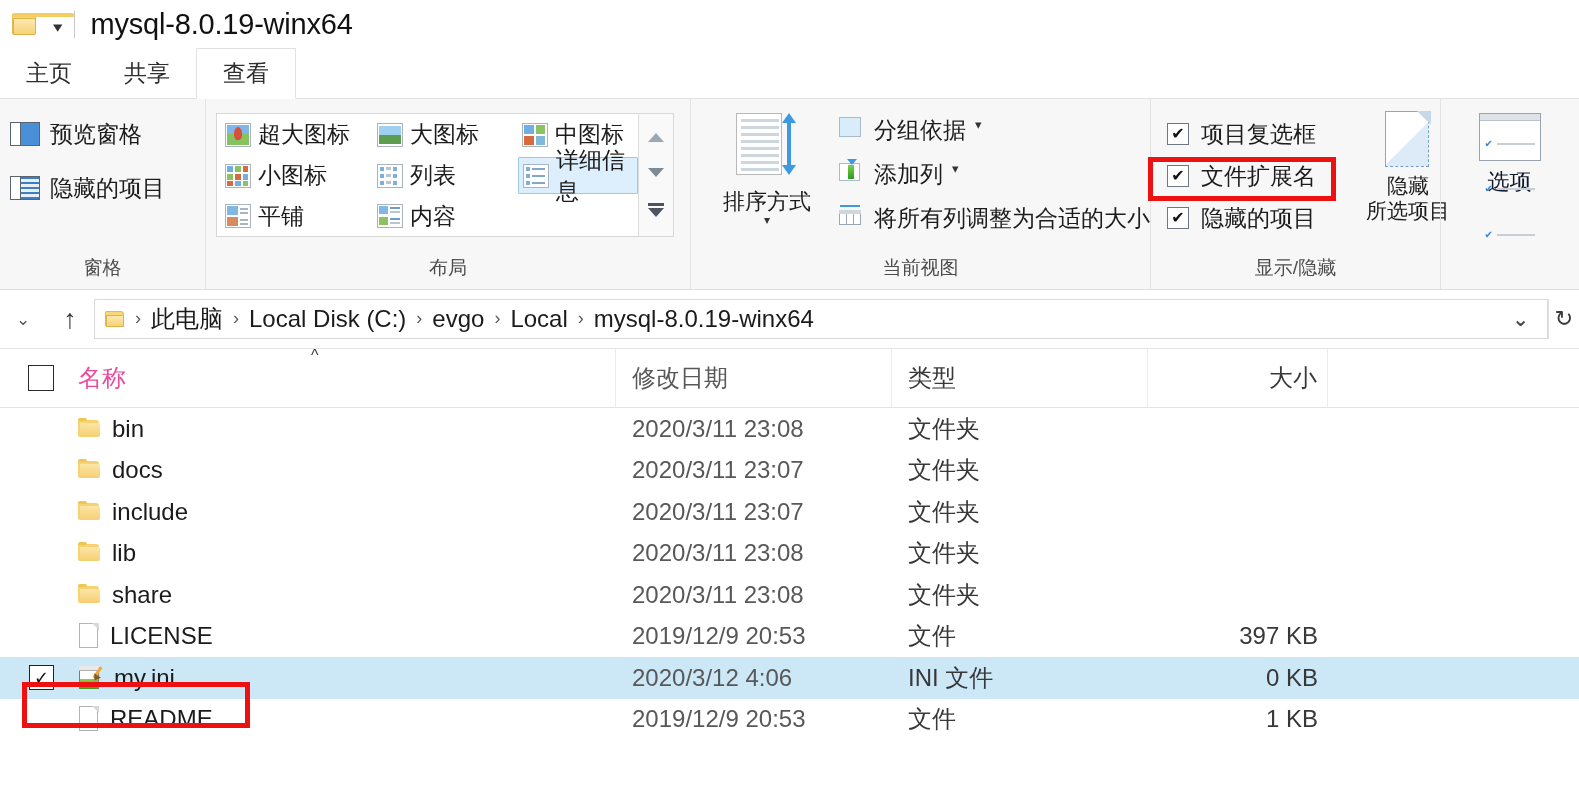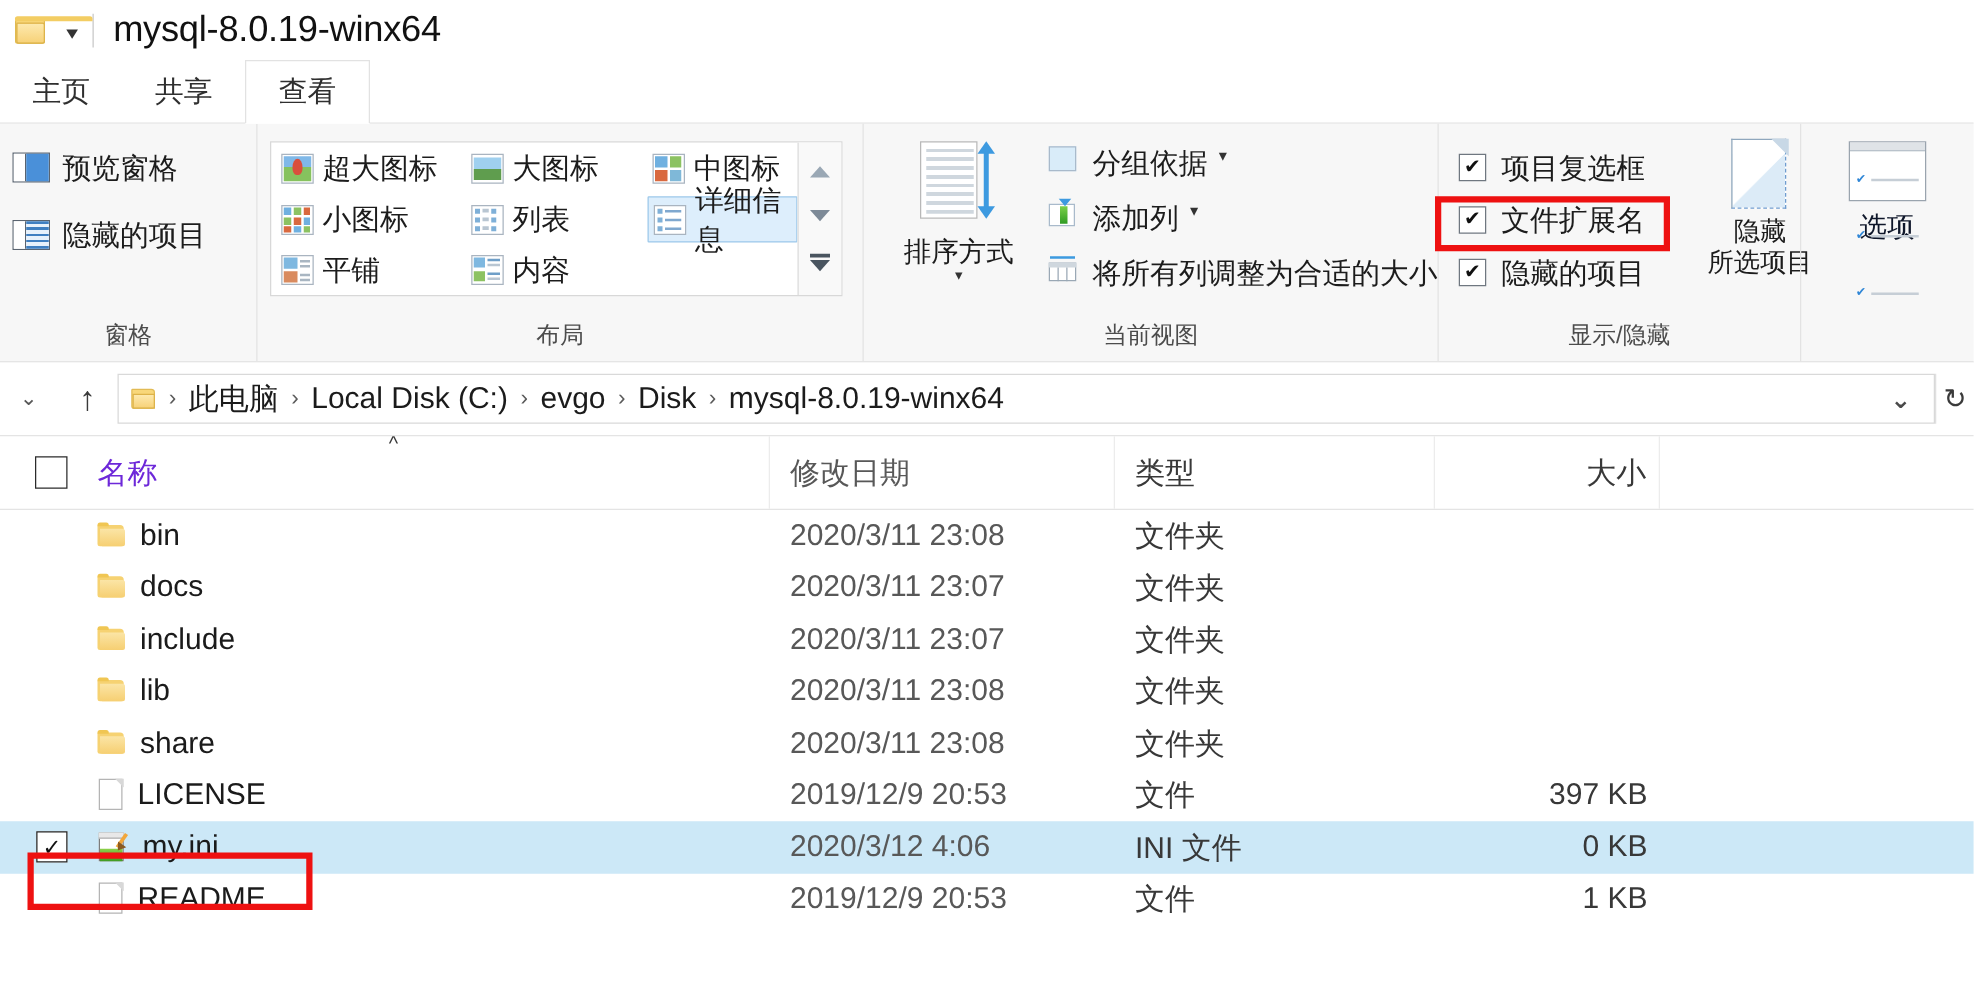--- a/index.html
+++ b/index.html
@@ -364,21 +364,21 @@
   .listhead {
     height: 58px;
     display: flex; align-items: center;
     border-top: 1px solid #e4e4e4;
     border-bottom: 1px solid #e4e4e4;
     position: relative;
     background: #fff;
   }
   .hcell {
     font-size: 24px;
-    color: #6d28d9;
+    color: #ec4899;
     display: flex; align-items: center;
     height: 100%;
     box-sizing: border-box;
     border-right: 1px solid #ececec;
     padding-left: 16px;
   }
   .hcell.c-chk { width: 62px; border-right: none; justify-content: flex-end; padding-left: 0; padding-right: 8px; }
   .hcell.c-name { width: 554px; }
   .hcell.c-date { width: 276px; }
   .hcell.c-type { width: 256px; }
@@ -700,21 +700,21 @@
         <span class="b"></span>
         <span class="f"></span>
       </span>
     <span class="crumb-sep">›</span>
     <span class="crumb">此电脑</span>
     <span class="crumb-sep">›</span>
     <span class="crumb">Local Disk (C:)</span>
     <span class="crumb-sep">›</span>
     <span class="crumb">evgo</span>
     <span class="crumb-sep">›</span>
-    <span class="crumb">Disk</span>
+    <span class="crumb">Local</span>
     <span class="crumb-sep">›</span>
     <span class="crumb">mysql-8.0.19-winx64</span>
     <span class="addr-dd">⌄</span>
   </div>
   <div class="addr-refresh">↻</div>
 </div>
 
 <div class="listhead">
   <div class="hcell c-chk">
       <span class="hchk"></span>

